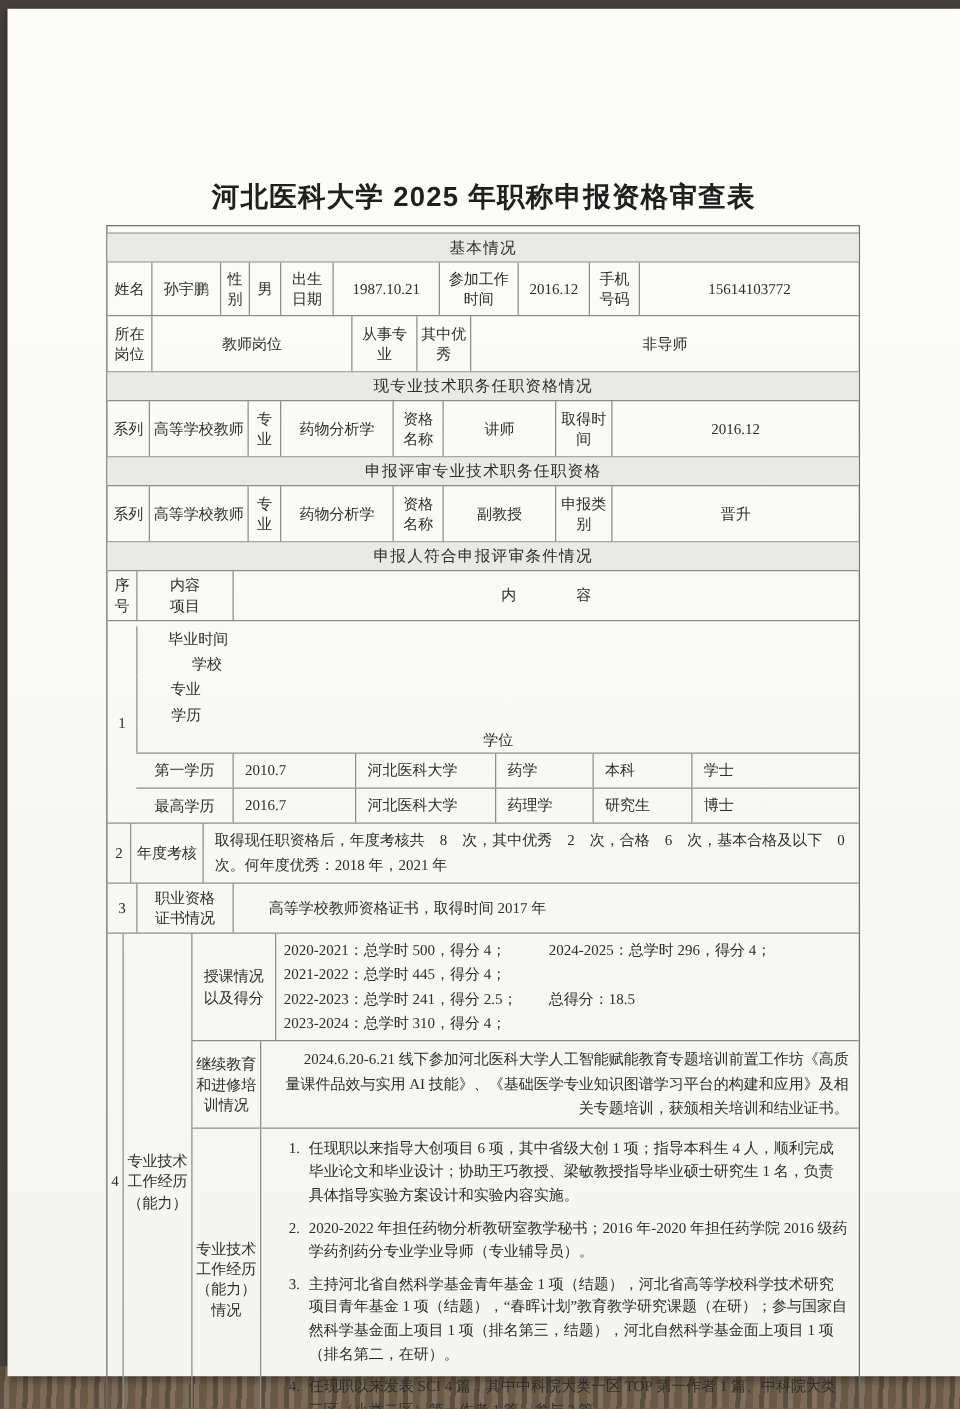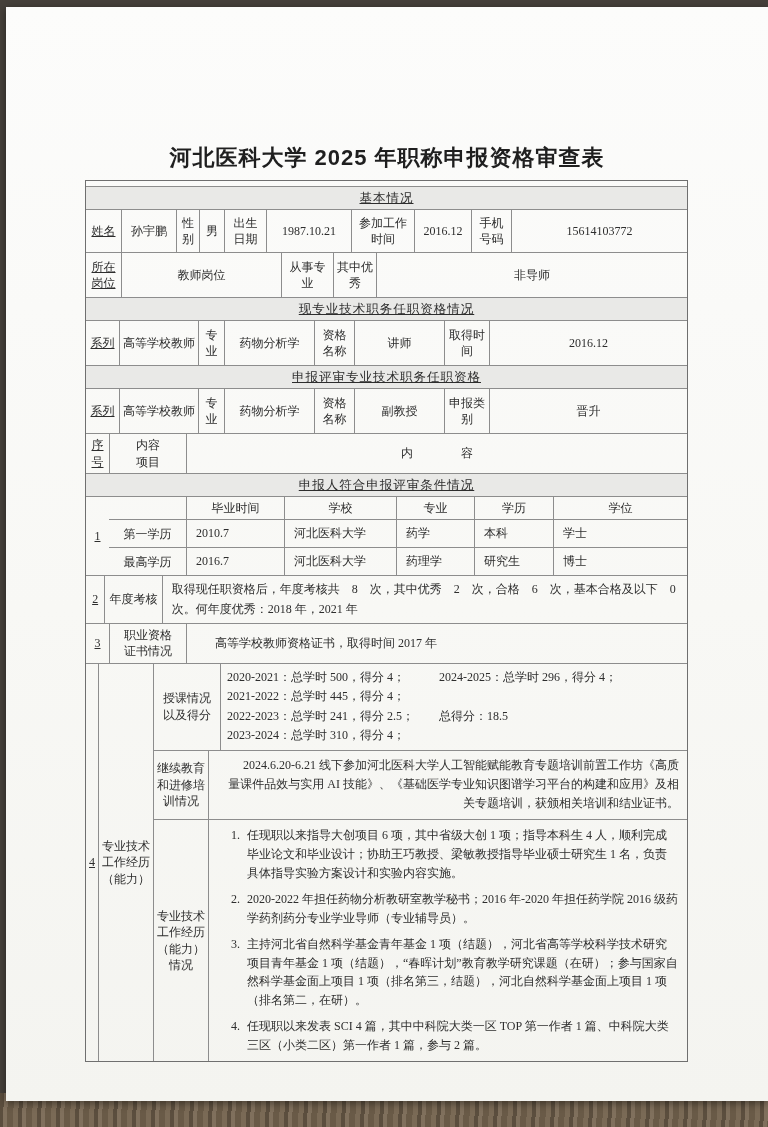--- a/index.html
+++ b/index.html
@@ -19,32 +19,32 @@
            font-weight:700; font-size:22px; color:#1f1f1f; letter-spacing:1px; }
 
   .t { width:603px; margin:7px 0 0 79px; border:1px solid #6f6f6f;
        font-size:12px; color:#2d2d2d; box-sizing:border-box; }
   .t * { box-sizing:border-box; }
 
   .gap { height:5px; }
   .row { display:flex; border-top:1px solid #8d8d8d; align-items:stretch; }
   .cell { border-left:1px solid #8d8d8d; display:flex; align-items:center; justify-content:center;
           text-align:center; padding:2px 3px; line-height:1.35; }
-  .row > .cell:first-child { border-left:none;text-decoration:underline; }
+  .row > .cell:first-child { border-left:none; }
   .sec { background:#e9e9e7; min-height:22px; justify-content:center; font-size:12.5px;
          letter-spacing:1px; }
   .grow { flex:1 1 auto; }
 
   .stack { display:flex; flex-direction:column; flex:1 1 auto; }
   .srow { display:flex; border-top:1px solid #8d8d8d; flex:1 0 auto; align-items:stretch; }
   .srow:first-child { border-top:none; }
   .srow > .cell { border-left:1px solid #8d8d8d; }
 
   .h43 { min-height:43px; } .h45 { min-height:45px; } .h40 { min-height:40px; }
-  .h22 { min-height:22px; } .h26 { min-height:26px; } .h44 { min-height:44px; }
+  .h22 { min-height:22px;flex-direction:column; } .h26 { min-height:26px; } .h44 { min-height:44px; }
   .h76 { min-height:76px; } .h64 { min-height:64px; } .h220 { min-height:220px; }
 
   .w2em  span { display:block; width:2em; }
   .w4em  span { display:block; width:4em; }
 
   .leftcell { justify-content:flex-start; text-align:left; padding:4px 9px; line-height:1.6; }
 
   .teach { flex-direction:column; align-items:stretch; justify-content:center;
            padding:4px 6px; line-height:1.62; text-align:left; }
   .tline { display:flex; }
@@ -119,30 +119,30 @@
         <div class="cell" style="width:33px">系列</div>
         <div class="cell" style="width:79px">高等学校教师</div>
         <div class="cell" style="width:26px">专业</div>
         <div class="cell" style="width:90px">药物分析学</div>
         <div class="cell" style="width:40px">资格名称</div>
         <div class="cell" style="width:90px">副教授</div>
         <div class="cell" style="width:45px">申报类别</div>
         <div class="cell grow">晋升</div>
       </div>
 
+      <div class="row">
+        <div class="cell sec grow">申报人符合申报评审条件情况</div>
+      </div>
+
       <div class="row h40">
         <div class="cell" style="width:23px">序号</div>
         <div class="cell w2em" style="width:77px">
             <span>内容项目</span>
           </div>
         <div class="cell grow">内　　　　容</div>
-      </div>
-
-      <div class="row">
-        <div class="cell sec grow">申报人符合申报评审条件情况</div>
       </div>
 
       <div class="row">
         <div class="cell" style="width:23px">1</div>
         <div class="stack">
           <div class="srow h22">
             <div class="cell" style="width:77px;border-left:none"></div>
             <div class="cell" style="width:98px">毕业时间</div>
             <div class="cell" style="width:112px">学校</div>
             <div class="cell" style="width:78px">专业</div>

